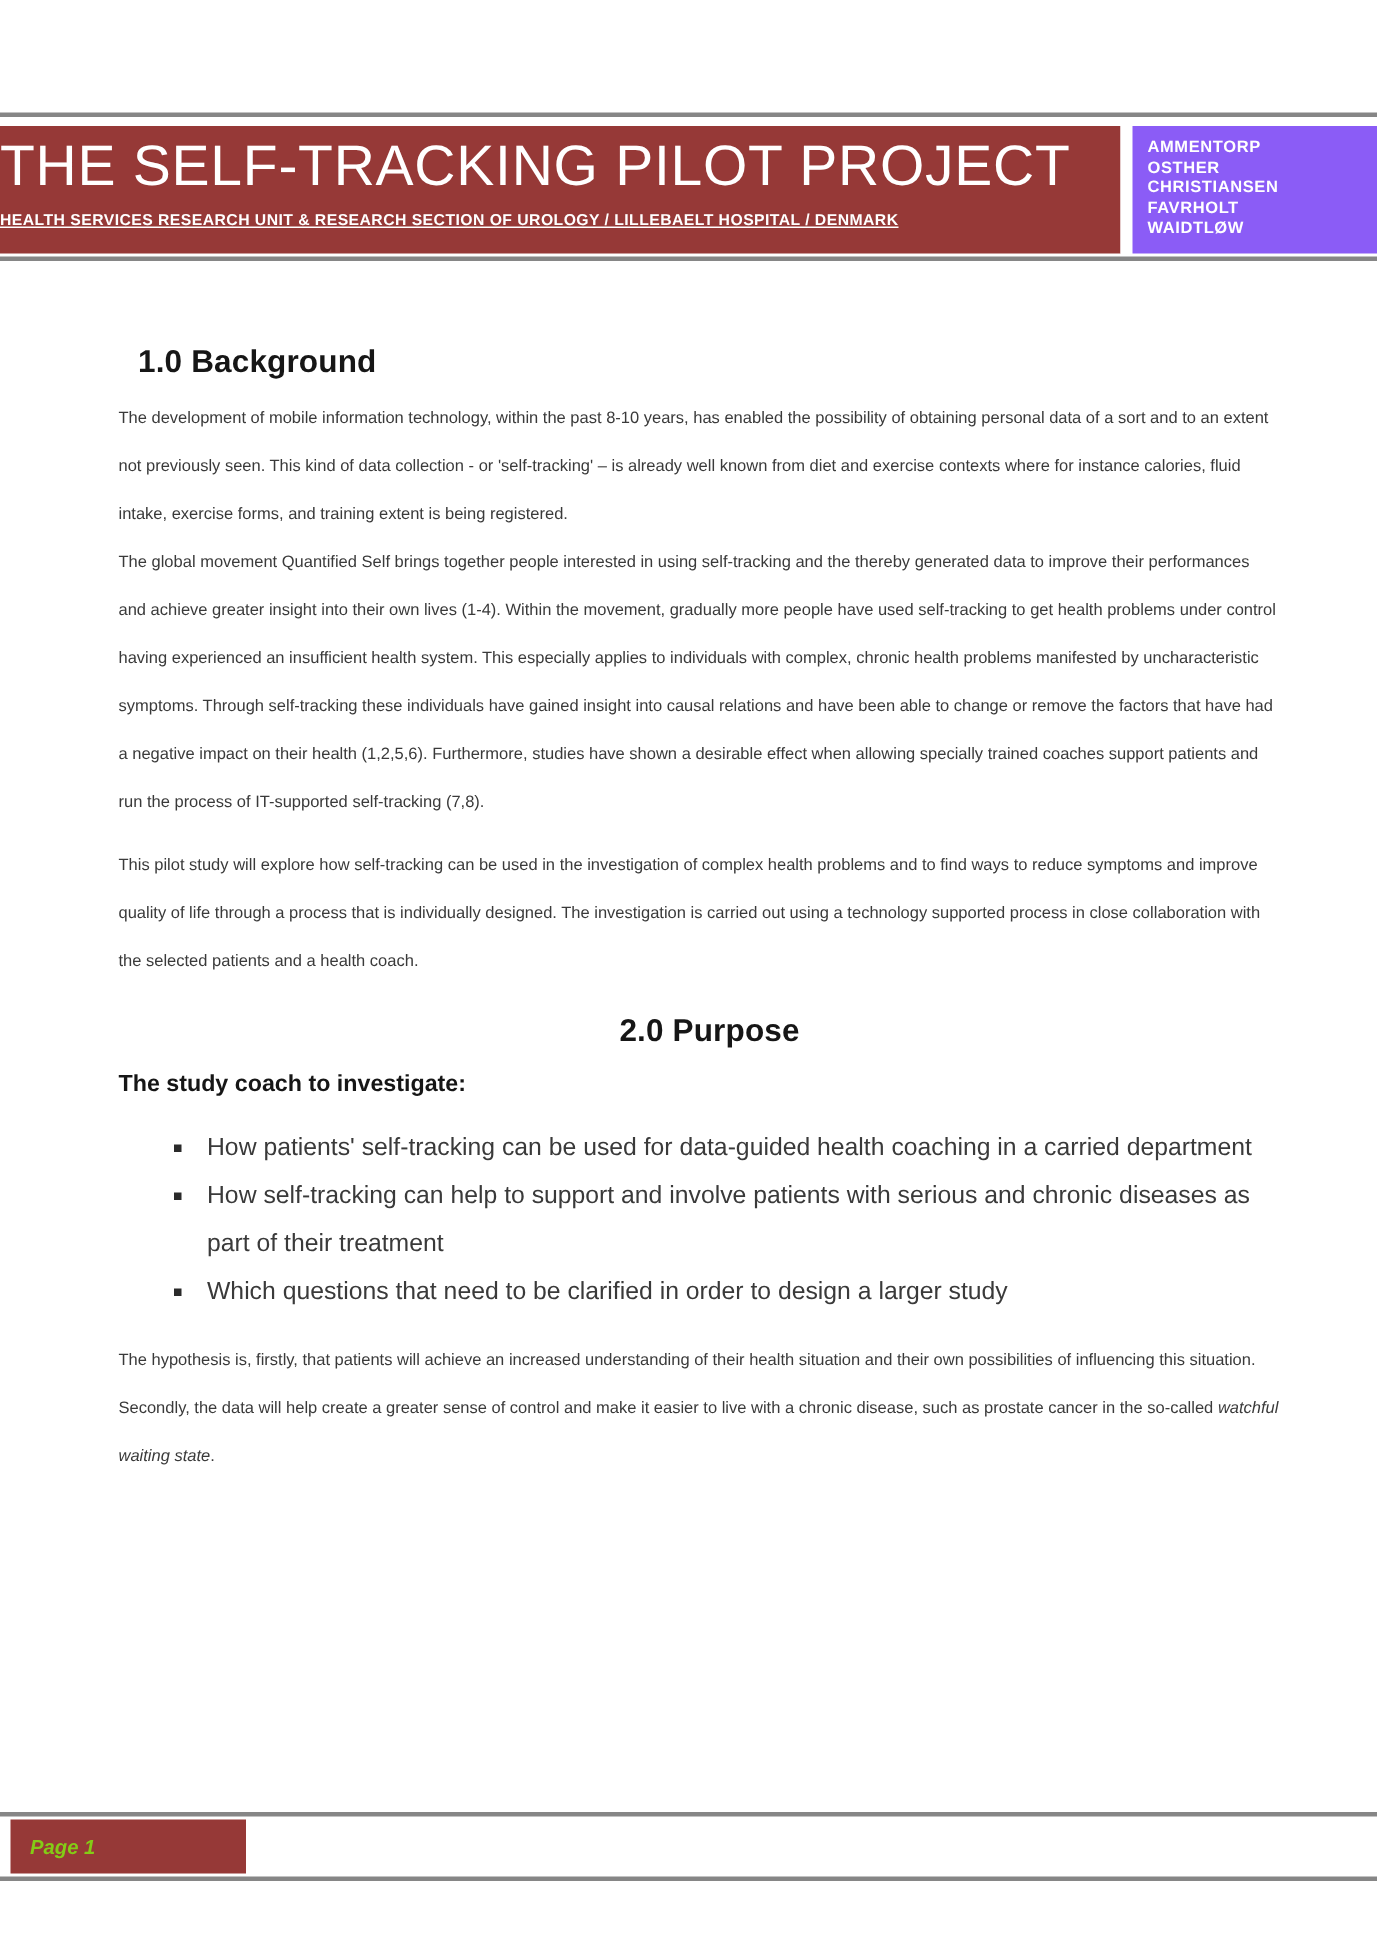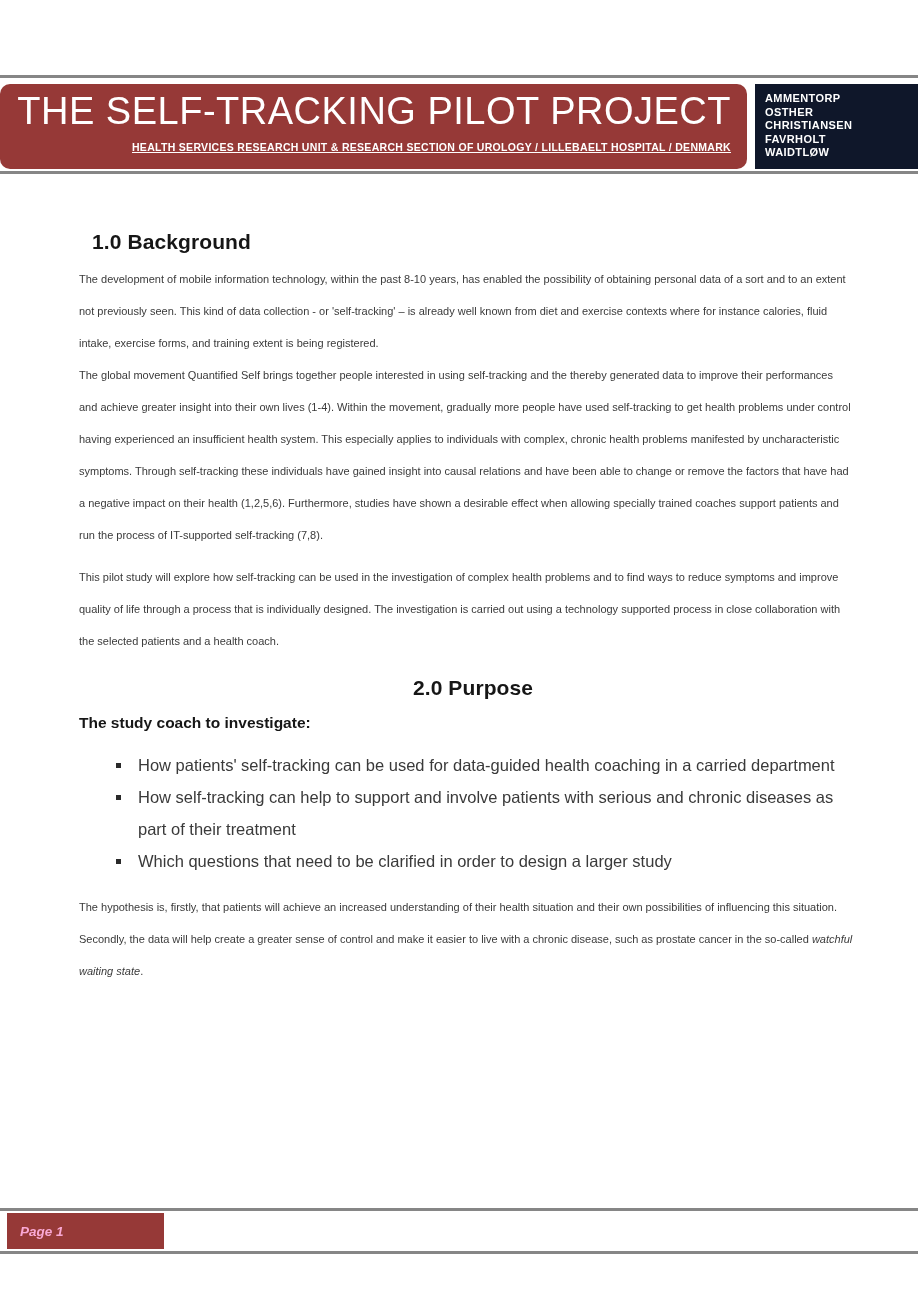--- a/index.html
+++ b/index.html
@@ -21,44 +21,43 @@
 
   
   .banner {
     position:absolute; top:84px; left:0; right:0; height:85px;
     display:flex;
   }
   .banner-main {
     flex:1 1 auto;
     background:#963937;
     display:flex; flex-direction:column;
-    align-items:flex-end; justify-content:flex-start;
+    justify-content:flex-start;
     padding:4px 16px 0 0;
-    border-radius:10px;
   }
   .banner-title {
     color:#ffffff;
     font-size:38px;
     line-height:46px;
     letter-spacing:0.5px;
     white-space:nowrap;
   }
   .banner-subtitle {
     color:#ffffff;
     font-size:10.5px;
     font-weight:bold;
     letter-spacing:0.3px;
     margin-top:7px;
     white-space:nowrap;
     text-decoration:underline;
   }
   .banner-gap { width:8px; background:#ffffff; }
   .banner-names {
     width:163px;
-    background:#0f172a;
+    background:#8b5cf6;
     color:#ffffff;
     font-size:11px;
     font-weight:bold;
     line-height:13.5px;
     letter-spacing:0.4px;
     padding:8px 0 0 10px;
   }
 
   
   .content {
@@ -119,21 +118,21 @@
     font-size:12.5px;
     font-weight:bold;
     letter-spacing:4.5px;
     word-spacing:6px;
     white-space:nowrap;
   }
   .footer-gap { width:7px; background:#ffffff; }
   .footer-page {
     width:157px;
     background:#963937;
-    color:#f9a8d4;
+    color:#84cc16;
     display:flex; align-items:center;
     padding-left:13px;
     font-size:13.5px;
     font-weight:bold;
     font-style:italic;
   }
 </style>
 </head>
 <body>
 

